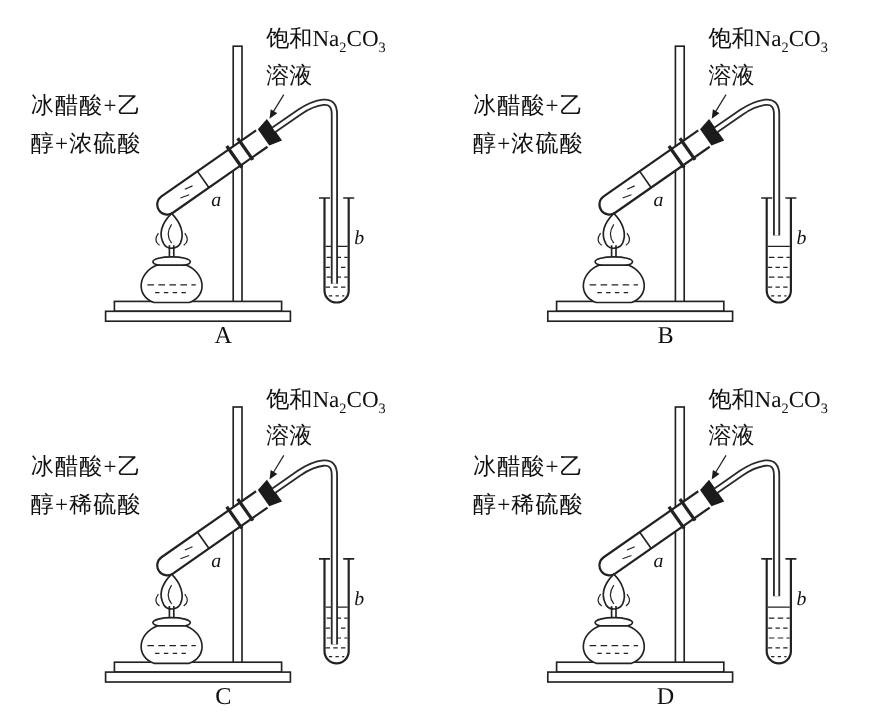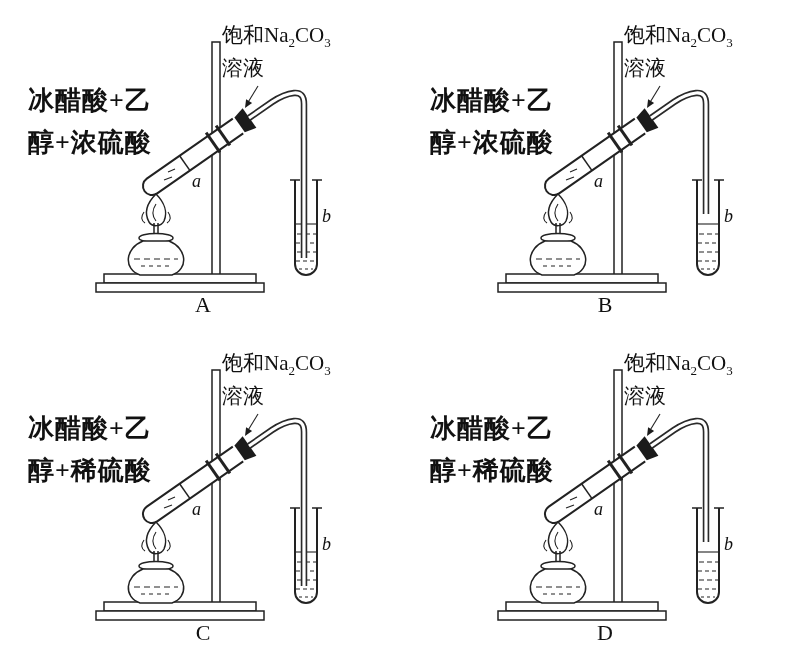--- a/index.html
+++ b/index.html
@@ -5,22 +5,22 @@
   html,body{margin:0;padding:0;background:#fff;}
   .page{position:relative;width:811px;height:652px;background:#fff;
         font-family:"Liberation Serif","DejaVu Serif",serif;color:#111;overflow:hidden;}
   .panel{position:absolute;width:395px;height:315px;}
   #pA{left:6px;top:8px}
   #pB{left:408px;top:8px}
   #pC{left:6px;top:336px}
   #pD{left:408px;top:336px}
   svg.diagram{position:absolute;left:0;top:0;width:395px;height:315px;}
   .lbl{position:absolute;white-space:nowrap;}
-  .reagent{left:22px;top:72px;font-size:26px;line-height:1.6;letter-spacing:1px;font-weight:bold;}
-  .solution{left:216px;top:12px;font-size:21px;line-height:1.45;}
+  .reagent{left:22px;top:72px;font-size:21px;line-height:1.6;letter-spacing:1px;}
+  .solution{left:236px;top:12px;font-size:21px;line-height:1.45;}
   .solution sub{font-size:13px;}
   .mark-a{left:186px;top:163px;font-size:18px;font-style:italic;}
   .mark-b{left:316px;top:198px;font-size:18px;font-style:italic;}
   .panel-letter{position:absolute;left:0;top:284px;width:395px;text-align:center;
                 font-size:22px;letter-spacing:1px;}
   
   .glass{fill:#fff;stroke:#222;stroke-width:2;}
   .thin{fill:#fff;stroke:#222;stroke-width:1.5;}
   .ln{stroke:#222;stroke-width:1.5;fill:none;}
   .ln1{stroke:#222;stroke-width:1.1;fill:none;}

